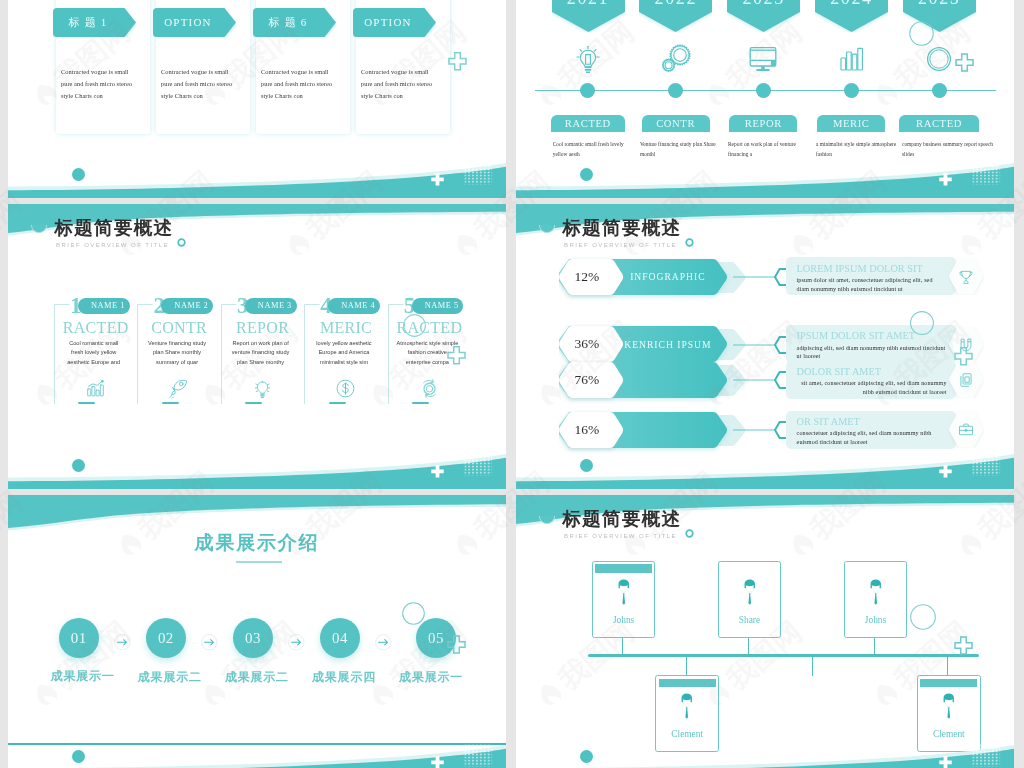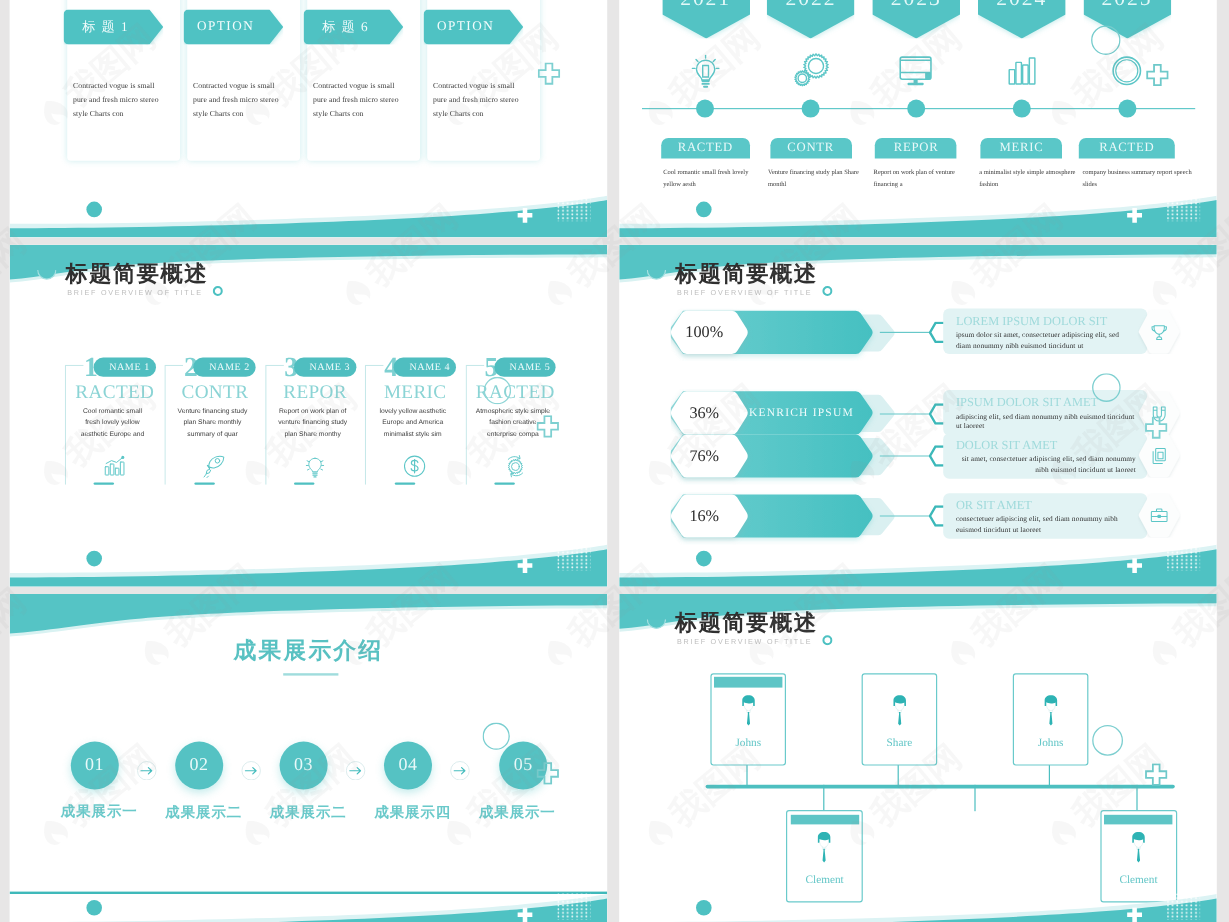--- a/index.html
+++ b/index.html
@@ -511,21 +511,22 @@
           <linearGradient id="pg0" x1="0" y1="0" x2="1" y2="0">
             <stop offset="0" stop-color="#8ed9da"></stop>
               <stop offset="0.32" stop-color="#60cacb"></stop>
               <stop offset="1" stop-color="#45c0c1"></stop>
             </linearGradient>
           </defs>
         <path d="M44,5.0 h129 a4,4 0 0 1 3.2,1.7 l9.3,11.3 a4,4 0 0 1 0,5.0 l-9.3,11.3 a4,4 0 0 1 -3.2,1.7 h-129 z" fill="#d7eff0" opacity="0.92"></path>
         <path d="M10.2,2 h143.9 a5,5 0 0 1 4.1,2.1 l9.1,13.2 a5,5 0 0 1 0,5.4 l-9.1,13.2 a5,5 0 0 1 -4.1,2.1 h-143.9 l-13.3,-18 z" fill="url(#pg0)" filter="url(#pr0)"></path>
         <path d="M13.2,2 h37.8 a5,5 0 0 1 4.2,2.3 l7.9,12.5 a6,6 0 0 1 0,6.4 l-7.9,12.5 a5,5 0 0 1 -4.2,2.3 h-37.8 a5,5 0 0 1 -4.2,-2.3 l-7.9,-12.5 a6,6 0 0 1 0,-6.4 l7.9,-12.5 a5,5 0 0 1 4.2,-2.3 z" fill="#ffffff" filter="url(#pw0)"></path>
       </svg>
-      <div class="pcttxt">100%</div>
+      <div class="pcttxt">12%</div>
+      <div class="pctlbl">INFOGRAPHIC</div>
       <svg class="abs" style="left:171px;top:17.5px;" width="44" height="2" viewBox="0 0 44 2">
         <path d="M0,1 h44" stroke="#67c8c9" stroke-width="1"></path>
       </svg>
       <svg class="abs" style="left:212px;top:9.5px;" width="20" height="18" viewBox="0 0 20 18">
         <path d="M5.6,1.1 h8.8 l4.6,7.9 l-4.6,7.9 h-8.8 l-4.6,-7.9 z" fill="#ffffff" stroke="#3cb8b9" stroke-width="2"></path>
       </svg>
       <div class="infobox" style="left:224.1px;top:-1.2px;width:170.2px;height:38px;"></div>
       <div class="infohead" style="left:234.7px;top:5.2px;">LOREM IPSUM DOLOR SIT</div>
       <div class="infobody" style="left:234.7px;top:17.5px;width:150px;">ipsum dolor sit amet, consectetuer adipiscing elit, sed diam nonummy nibh euismod tincidunt ut</div>
       <svg class="abs" style="left:386px;top:-0.5px;" width="36" height="37" viewBox="0 0 36 37">

